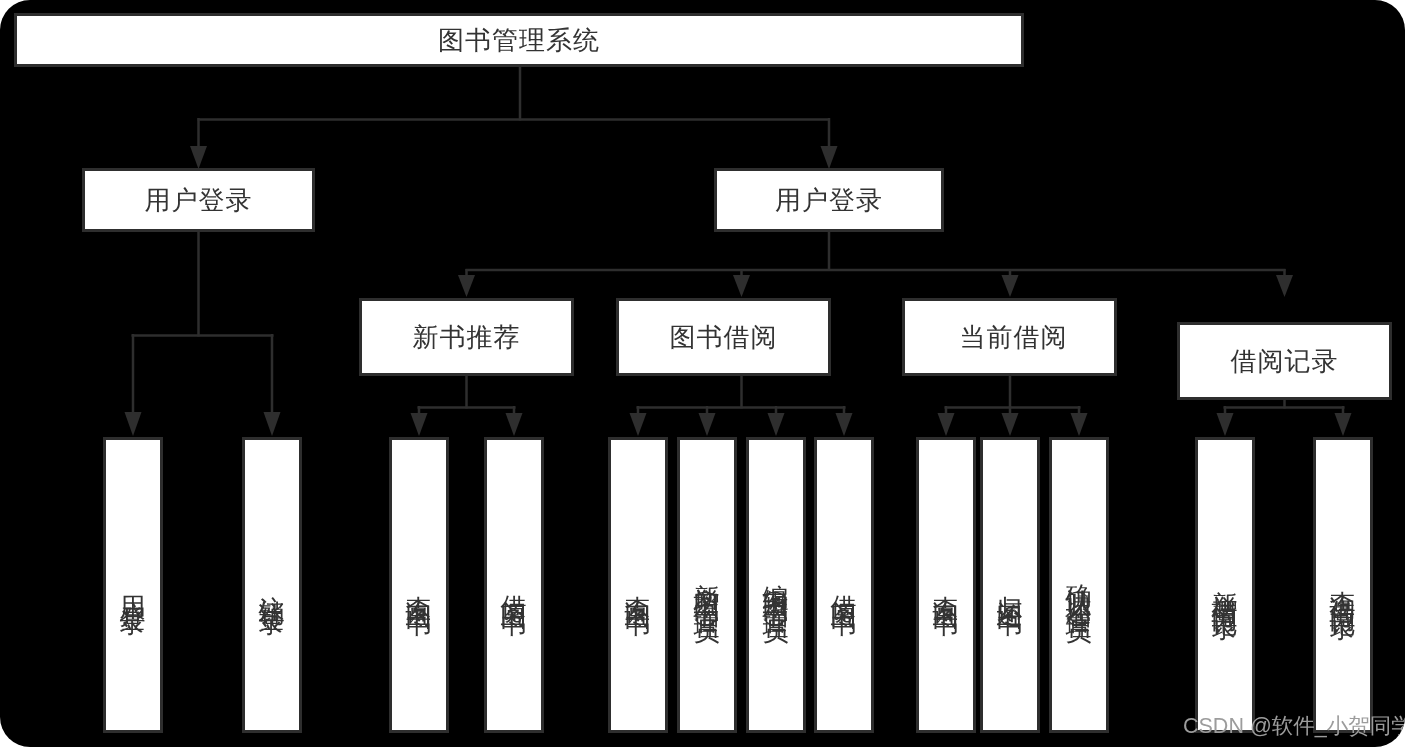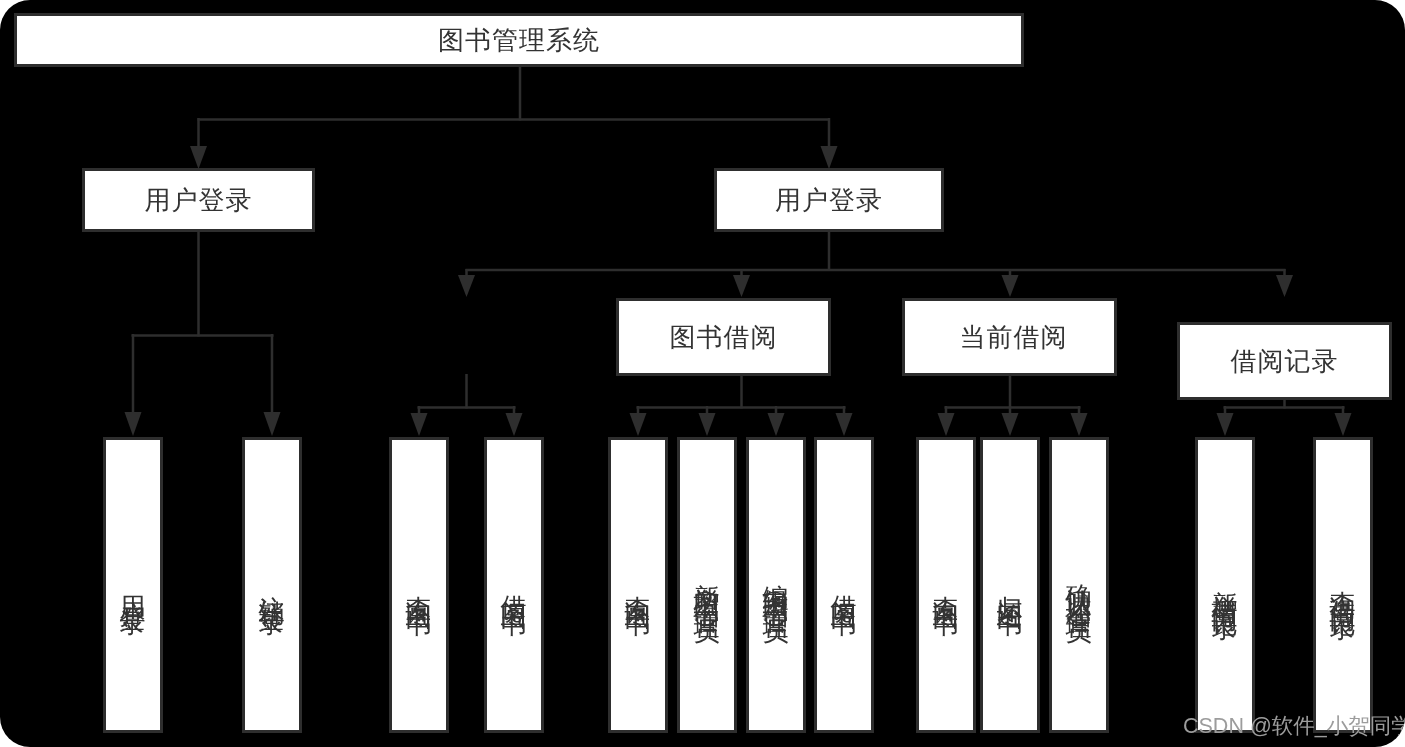--- a/index.html
+++ b/index.html
@@ -161,20 +161,23 @@
     <span>图书管理系统</span>
   </div>
 
   <div class="node h l2-a">
     <span>用户登录</span>
   </div>
   <div class="node h l2-b">
     <span>用户登录</span>
   </div>
 
+  <div class="node h l3 l3-a">
+    <span>新书推荐</span>
+  </div>
   <div class="node h l3 l3-b">
     <span>图书借阅</span>
   </div>
   <div class="node h l3 l3-c">
     <span>当前借阅</span>
   </div>
   <div class="node h l3 l3-d">
     <span>借阅记录</span>
   </div>
 

